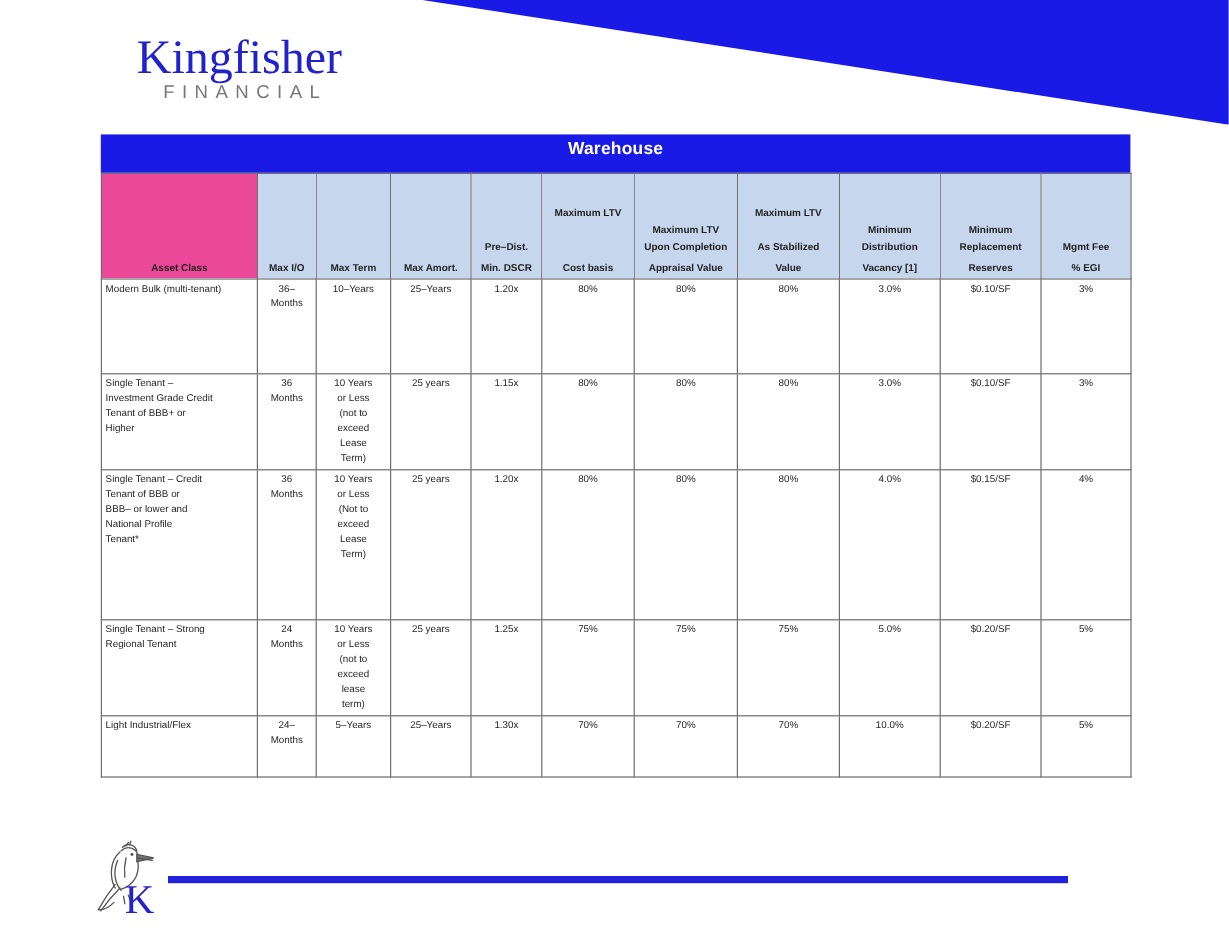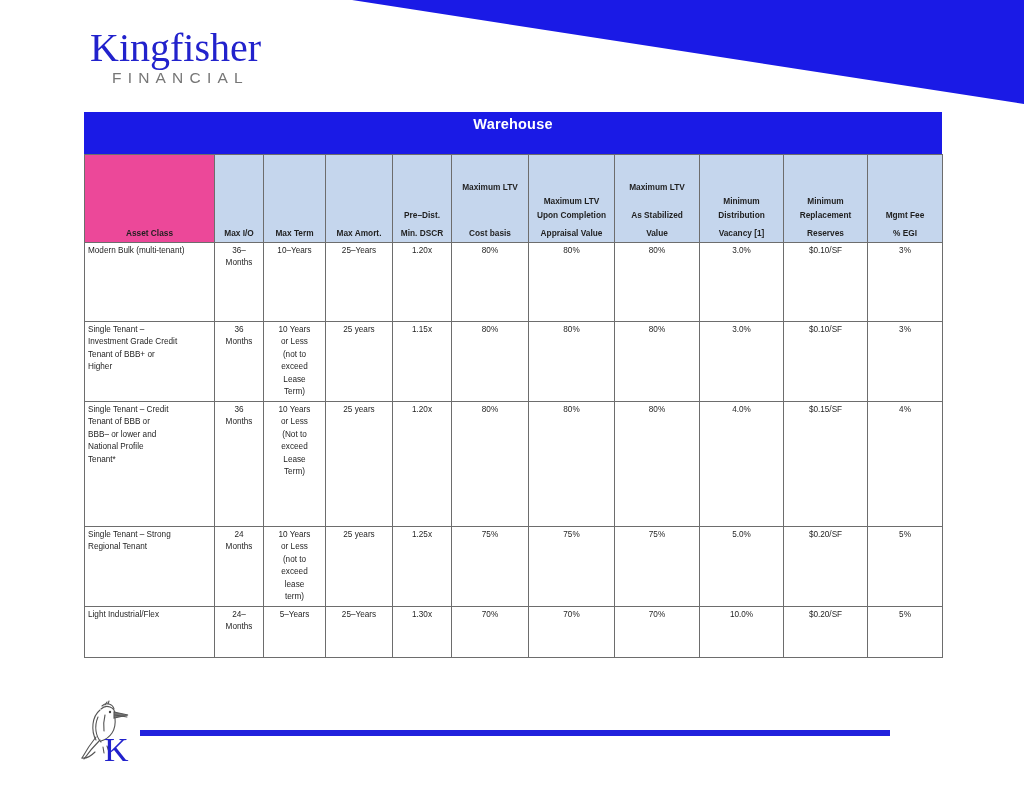--- a/index.html
+++ b/index.html
@@ -20,21 +20,21 @@
     position: absolute;
     top: 0; left: 0;
     width: 1024px;
     height: 104px;
     pointer-events: none;
   }
 
   
   #logo-block {
     position: absolute;
-    left: 90px;
+    left: 114px;
     top: 28px;
     z-index: 5;
   }
   #logo-word {
     font-family: "Liberation Serif", serif;
     font-size: 40px;
     color: #2222cc;
     line-height: 1.02;
     letter-spacing: 0px;
     white-space: nowrap;
@@ -55,21 +55,21 @@
     left: 84px;
     top: 112px;
     width: 858px;
   }
   #title-bar {
     background: #1a1ae6;
     color: #ffffff;
     text-align: center;
     font-size: 14.5px;
     font-weight: bold;
-    height: 42px;
+    height: 32px;
     line-height: 24px;
     letter-spacing: 0.2px;
   }
   table.matrix {
     border-collapse: collapse;
     width: 858px;
     table-layout: fixed;
   }
   table.matrix th,
   table.matrix td {

